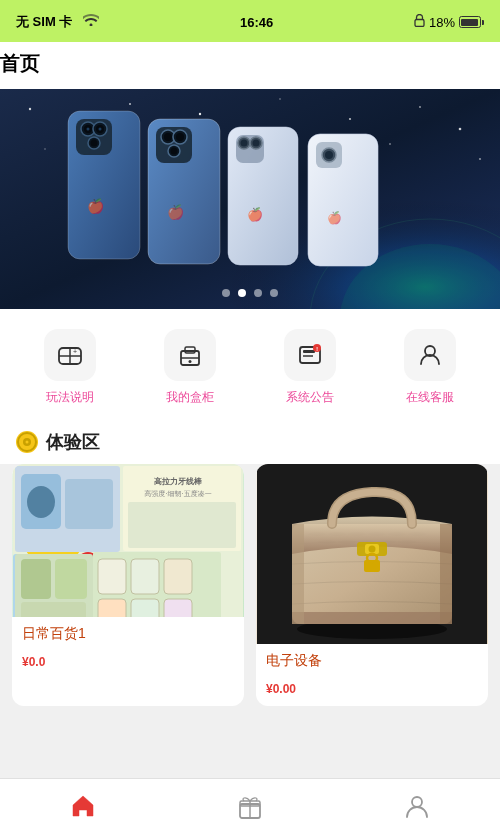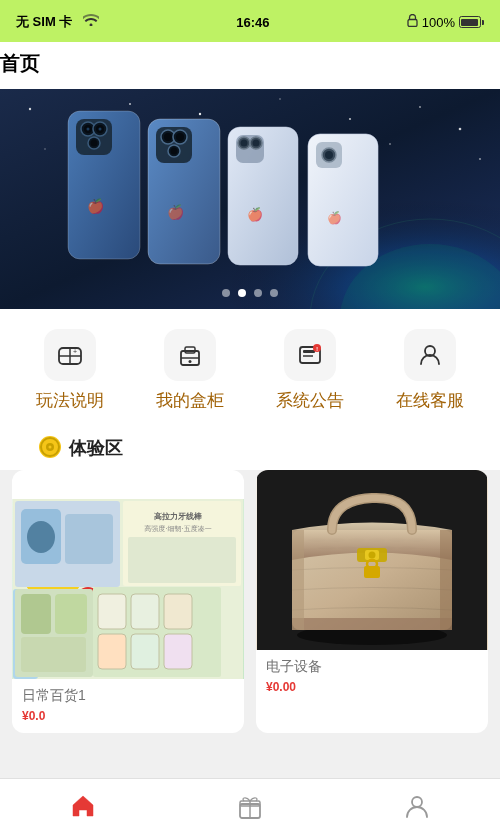--- a/index.html
+++ b/index.html
@@ -120,33 +120,33 @@
       width: 52px;
       height: 52px;
       background: #f5f5f5;
       border-radius: 14px;
       display: flex;
       align-items: center;
       justify-content: center;
       font-size: 22px;
     }
     .quick-label {
-      font-size: 17px;
-      color: #a16207;
+      font-size: 12px;
+      color: #ec4899;
       white-space: nowrap;
       text-align: center;
     }
 
     
     .section-header {
       display: flex;
+      align-items: center;
       gap: 8px;
       padding: 14px 16px 10px;
       background: #fff;
-      margin-left: 23px;
     }
     .section-icon {
       width: 22px;
       height: 22px;
       background: #f5c518;
       border-radius: 50%;
       display: flex;
       align-items: center;
       justify-content: center;
       font-size: 12px;
@@ -168,41 +168,40 @@
     }
     .product-card {
       background: #fff;
       border-radius: 12px;
       overflow: hidden;
       cursor: pointer;
     }
     
     .product-img-kitchen {
       width: 100%;
-      height: 180px;
+      height: 153px;
       background: linear-gradient(135deg, #e8f4e8, #c8e8c8);
       position: relative;
       overflow: hidden;
-      margin-top: 29px;
     }
     .product-img-bag {
       width: 100%;
       height: 180px;
       background: linear-gradient(135deg, #f5f0e8, #e8d8c0);
       position: relative;
       overflow: hidden;
     }
     .product-info {
       padding: 8px 10px 10px;
     }
     .product-name {
       font-size: 14px;
-      color: #737373;
+      color: #c2410c;
       font-weight: 500;
-      margin-bottom: 4px;
+      margin-bottom: 12px;
     }
     .product-price {
       font-size: 12px;
       color: #e53935;
       font-weight: 600;
     }
 
     
     .tab-bar {
       position: fixed;
@@ -245,21 +244,21 @@
     </span>
   </div>
   <div class="status-center">16:46</div>
   <div class="status-right">
     <span>
       <svg width="11" height="13" viewBox="0 0 11 13" fill="#333" xmlns="http://www.w3.org/2000/svg">
         <rect x="1" y="5.5" width="9" height="7" rx="1.5" stroke="#333" stroke-width="1.3" fill="none"></rect>
         <path d="M2.5 5.5V3.5C2.5 1.84 3.84 0.5 5.5 0.5C7.16 0.5 8.5 1.84 8.5 3.5V5.5" stroke="#333" stroke-width="1.3" fill="none"></path>
       </svg>
     </span>
-    <span>100%</span>
+    <span>18%</span>
     <div class="battery-icon">
       <div class="battery-body">
         <div class="battery-fill"></div>
       </div>
       <div class="battery-tip"></div>
     </div>
   </div>
 </div>
 
 <div class="page-title">首页</div>

